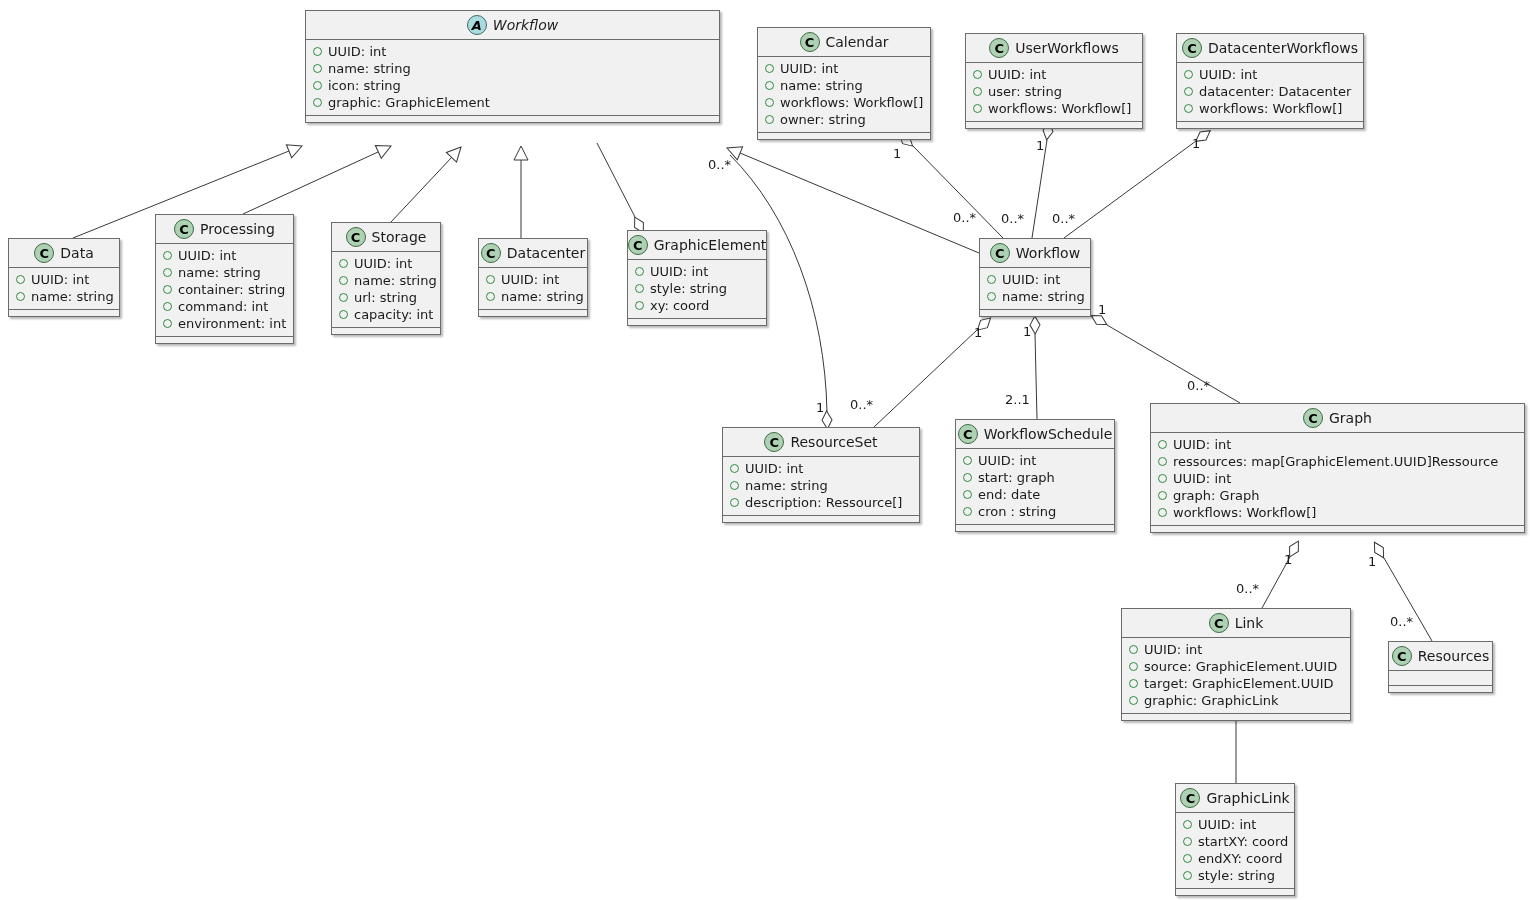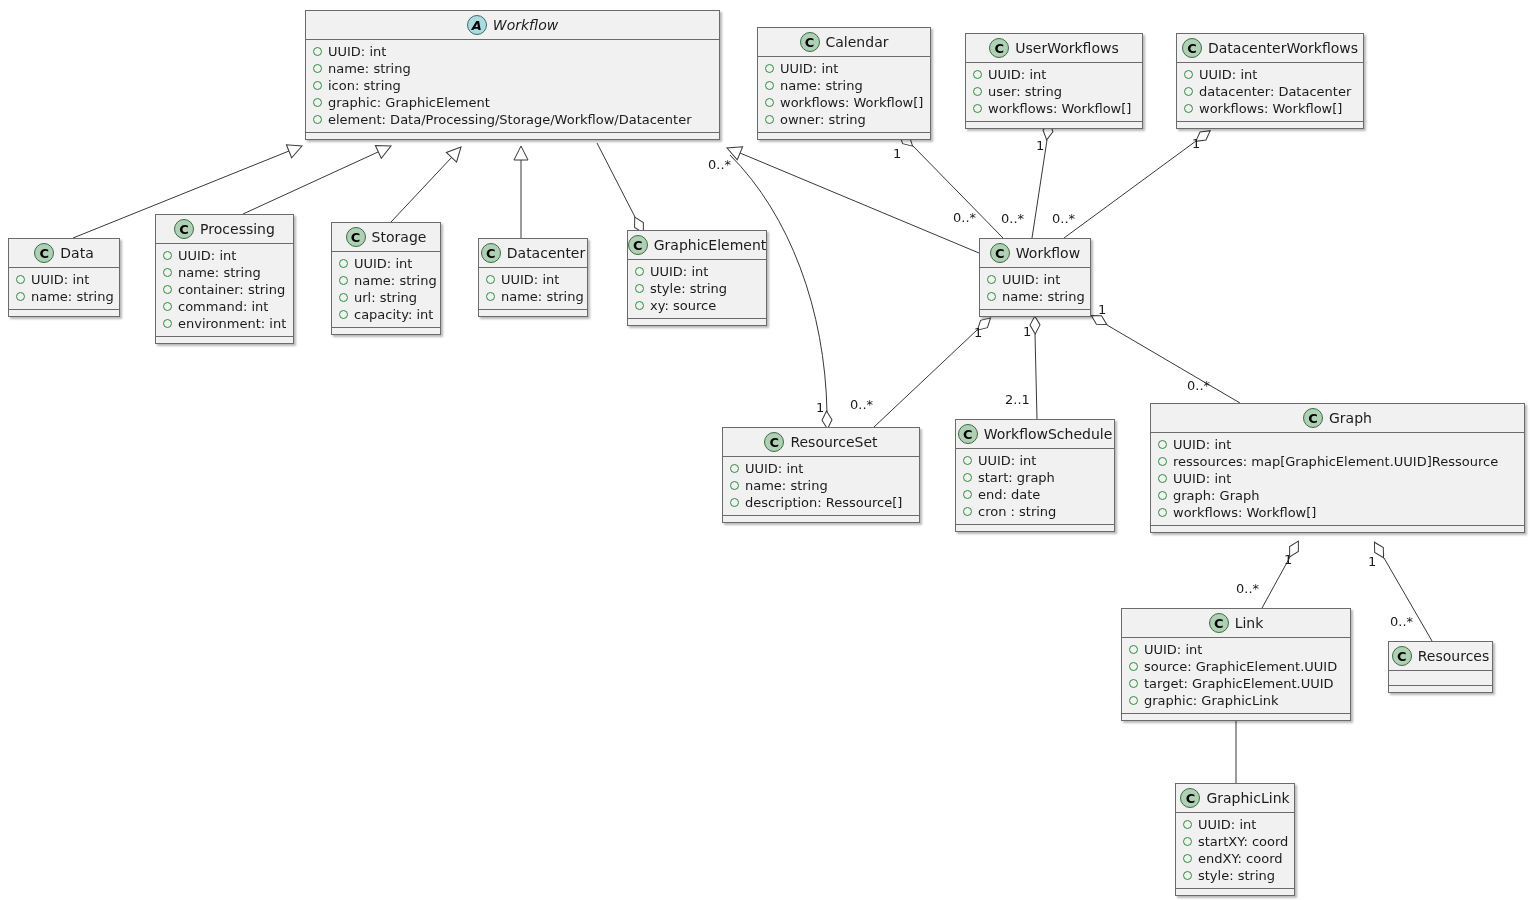--- a/index.html
+++ b/index.html
@@ -181,24 +181,20 @@
           <span>name: string</span>
         </li>
         <li>
           <span class="dot"></span>
           <span>icon: string</span>
         </li>
         <li>
           <span class="dot"></span>
           <span>graphic: GraphicElement</span>
         </li>
-        <li>
-          <span class="dot"></span>
-          <span>element: Data/Processing/Storage/Workflow/Datacenter</span>
-        </li>
       </ul>
     <div class="foot"></div>
   </div>
 
   <div class="uml-class" style="left:757px;top:27px;width:174px;">
     <div class="hdr">
       <span class="circ">C</span>
       <span class="cname">Calendar</span>
     </div>
     <ul class="attrs">
@@ -367,21 +363,21 @@
         <li>
           <span class="dot"></span>
           <span>UUID: int</span>
         </li>
         <li>
           <span class="dot"></span>
           <span>style: string</span>
         </li>
         <li>
           <span class="dot"></span>
-          <span>xy: source</span>
+          <span>xy: coord</span>
         </li>
       </ul>
     <div class="foot"></div>
   </div>
 
   <div class="uml-class" style="left:979px;top:238px;width:112px;">
     <div class="hdr">
       <span class="circ">C</span>
       <span class="cname">Workflow</span>
     </div>

